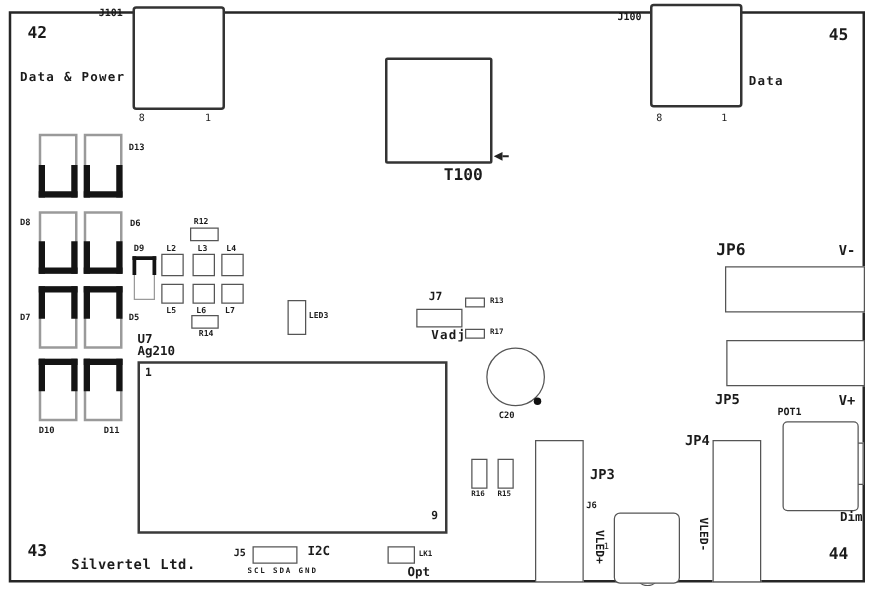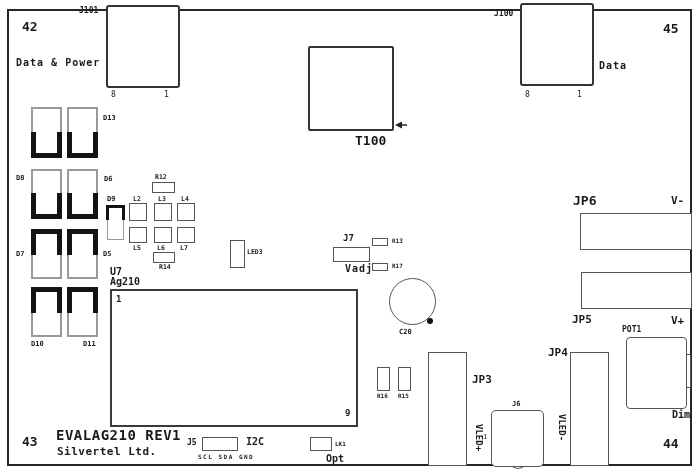--- a/index.html
+++ b/index.html
@@ -137,40 +137,39 @@
 
   <div class="lbl" style="left:187px;top:439px;font-size:8px;">J5</div>
   <div class="outline" style="left:202px;top:437px;width:36px;height:14px;"></div>
   <div class="lbl" style="left:246px;top:437px;font-size:10px;">I2C</div>
   <div class="lbl" style="left:198px;top:454px;font-size:6px;letter-spacing:1.5px;">SCL SDA GND</div>
 
   <div class="outline" style="left:310px;top:437px;width:22px;height:14px;"></div>
   <div class="lbl" style="left:335px;top:441px;font-size:6px;">LK1</div>
   <div class="lbl" style="left:326px;top:454px;font-size:10px;">Opt</div>
 
-  <div class="lbl" style="left:56px;top:428px;font-size:14px;letter-spacing:0.5px;">EVALAG210 REV1</div>
   <div class="lbl" style="left:57px;top:446px;font-size:11px;letter-spacing:0.5px;">Silvertel Ltd.</div>
 
   <div class="lbl" style="left:573px;top:194px;font-size:13px;">JP6</div>
   <div class="lbl" style="left:671px;top:195px;font-size:11px;">V-</div>
   <div class="outline" style="left:580px;top:213px;width:112px;height:37px;"></div>
   <div class="outline" style="left:581px;top:272px;width:111px;height:37px;"></div>
   <div class="lbl" style="left:572px;top:314px;font-size:11px;">JP5</div>
   <div class="lbl" style="left:671px;top:315px;font-size:11px;">V+</div>
 
   <div class="lbl" style="left:622px;top:326px;font-size:8px;">POT1</div>
   <div class="outline" style="left:683px;top:354px;width:8px;height:34px;border-width:1.5px;"></div>
   <div class="outline" style="left:626px;top:337px;width:61px;height:72px;border-radius:4px;"></div>
   <div class="lbl" style="left:672px;top:410px;font-size:10px;">Dim</div>
 
   <div class="lbl" style="left:472px;top:347px;font-size:11px;margin-top:27px;">JP3</div>
   <div class="outline" style="left:428px;top:352px;width:39px;height:114px;"></div>
   <div class="lbl vtext" style="left:483px;top:424px;font-size:9px;">VLED+</div>
 
-  <div class="lbl" style="left:512px;top:401px;font-size:7px;">J6</div>
+  <div class="lbl" style="left:469px;top:401px;font-size:7px;">J6</div>
   <div class="lbl" style="left:483px;top:434px;font-size:7px;font-weight:normal;">1</div>
   <div class="abs" style="left:508px;top:459px;width:20px;height:10px;border:1.5px solid #555;border-top:none;border-radius:0 0 10px 10px;background:#fff;"></div>
   <div class="outline" style="left:491px;top:410px;width:53px;height:57px;border-radius:5px;"></div>
 
   <div class="lbl vtext" style="left:566px;top:414px;font-size:9px;">VLED-</div>
   <div class="lbl" style="left:548px;top:347px;font-size:11px;">JP4</div>
   <div class="outline" style="left:570px;top:352px;width:39px;height:114px;"></div>
 
   <div class="outline" style="left:377px;top:367px;width:13px;height:24px;border-width:1px;"></div>
   <div class="outline" style="left:398px;top:367px;width:13px;height:24px;border-width:1px;"></div>

